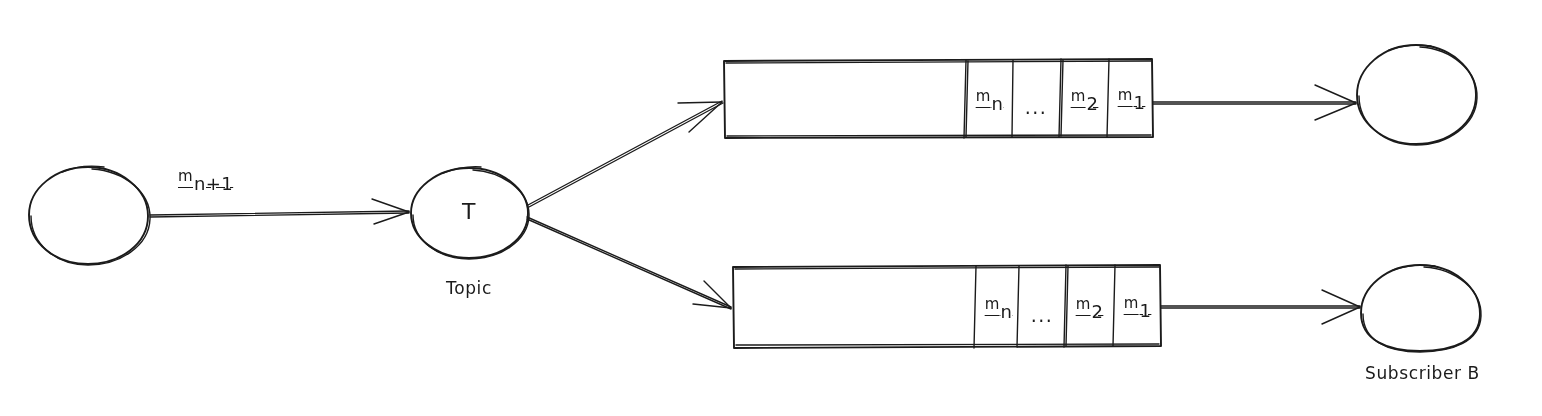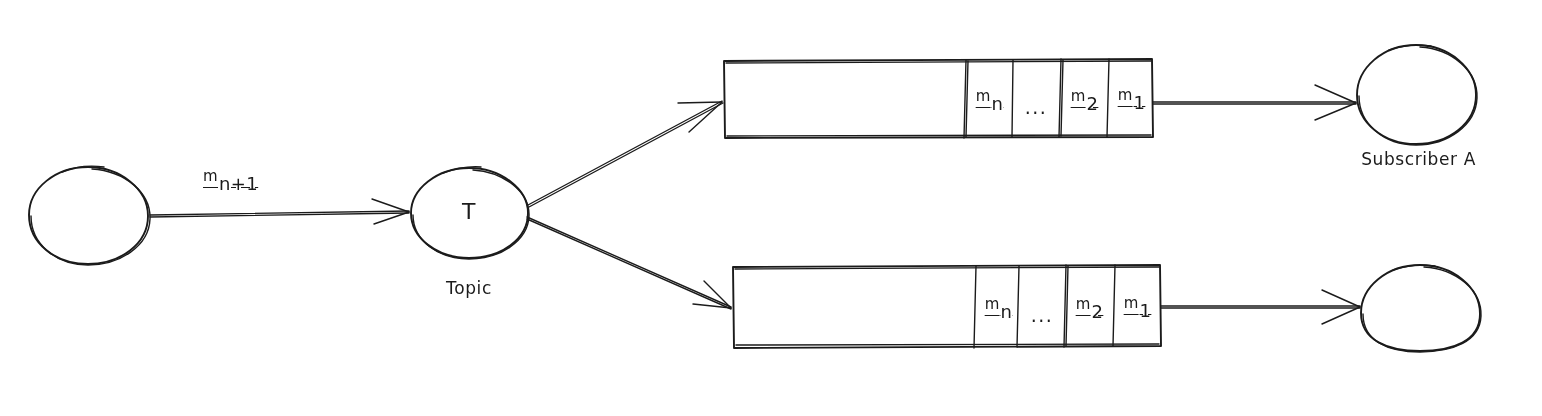--- a/index.html
+++ b/index.html
@@ -59,21 +59,20 @@
     text-align: center;
   }
   .node-inner-label {
     font-size: 22px;
     letter-spacing: 0.5px;
     text-align: center;
   }
   .edge-label {
     font-size: 19px;
     letter-spacing: 0.4px;
-    margin-left: 25px;
   }
   .cell-label {
     font-size: 17px;
     letter-spacing: 0.3px;
     text-align: center;
   }
   .msg {
     display: inline-block;
     text-decoration: underline;
   }
@@ -188,22 +187,22 @@
       <path class="sketch-stroke-thin" d="M1322 324 L1360 307"></path>
     </g>
 
   </svg>
 
 
   <div class="node-inner-label" style="left: 409px; top: 199px; width: 120px;">T</div>
 
   <div class="node-label" style="left: 409px; top: 278px; width: 120px;">Topic</div>
 
-  <div class="node-label" style="left: 1346px; top: 149px; width: 145px;">Subscriber A</div>
-
+
+  <div class="node-label" style="left: 1350px; top: 363px; width: 145px;">Subscriber B</div>
 
   <div class="edge-label" style="left: 178px; top: 168px;">
     <span class="msg">
       <span class="base">m</span><span class="sub">n+1</span>
     </span>
   </div>
 
   <div class="cell-label" style="left: 966px; top: 89px; width: 46px;">
     <span class="msg">
       <span class="base">m</span><span class="sub">n</span>

